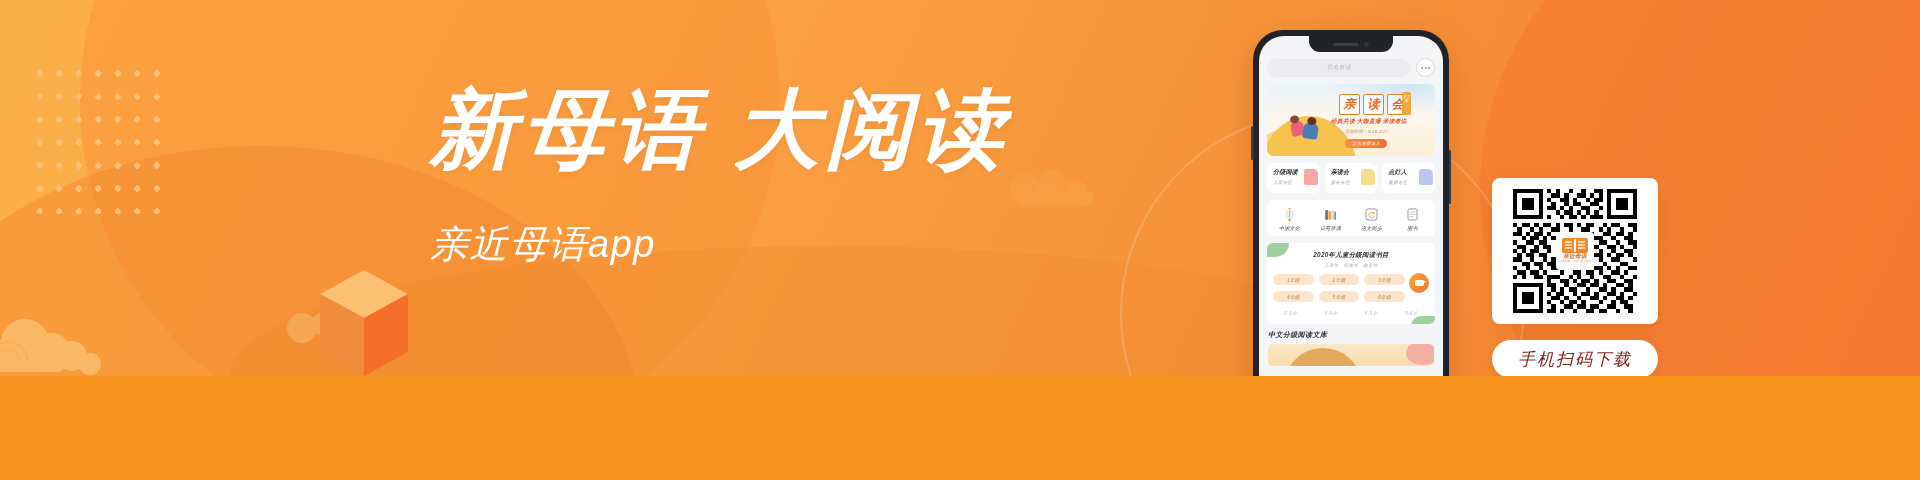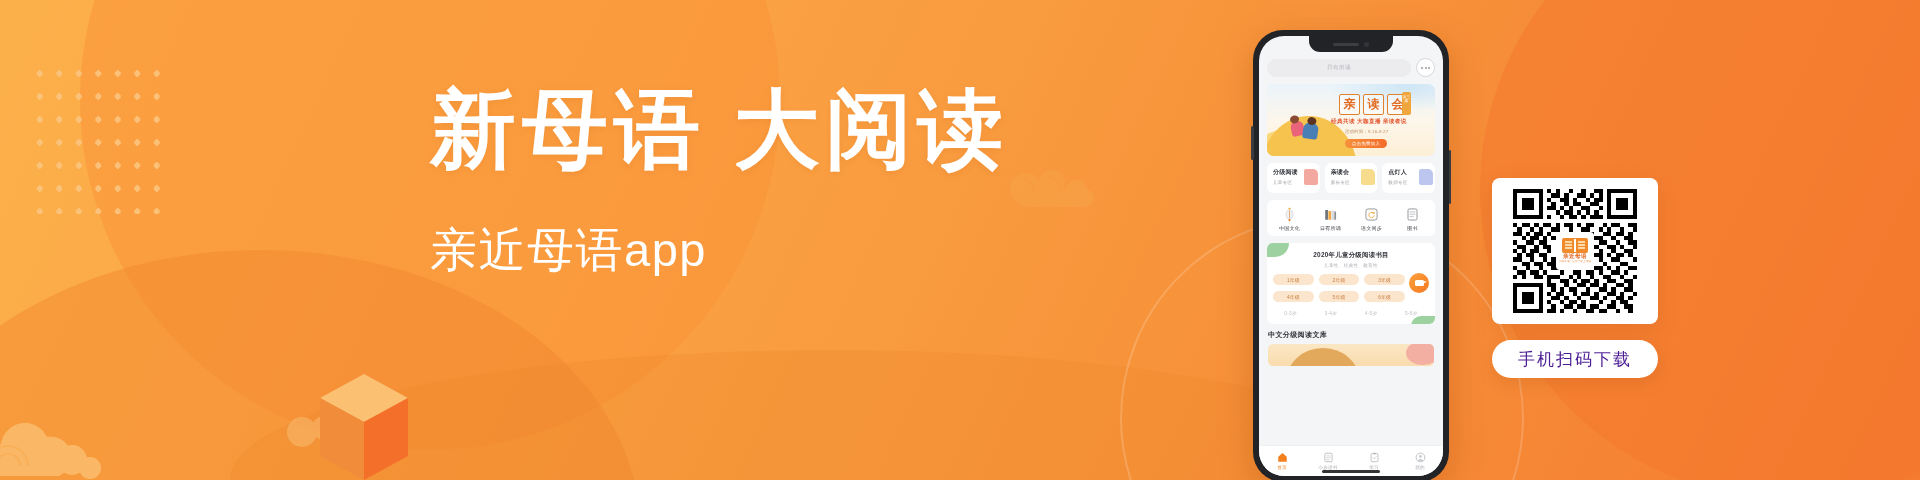--- a/index.html
+++ b/index.html
@@ -2,22 +2,23 @@
 <html><head>
 <meta charset="utf-8">
 <style>
   html,body{margin:0;padding:0;}
   body{
     width:1920px;height:480px;overflow:hidden;
     font-family:"Liberation Sans","DejaVu Sans",sans-serif;
     background:#f7941e;
   }
   .banner{
-    position:relative;width:1920px;height:480px;overflow:hidden;
+    position:relative;width:1920px;height:376px;overflow:hidden;
     background:linear-gradient(115deg,#fcb04a 0%,#fba545 30%,#f7933a 62%,#f47b30 100%);
+    font-style:italic;
   }
 
   
   .deco{position:absolute;pointer-events:none;}
   .blob-tr{
     top:-250px;left:80px;width:700px;height:700px;border-radius:50%;
     background:#f99338;opacity:.55;
   }
   .blob-right{
     top:-120px;right:-180px;width:620px;height:620px;border-radius:50%;
@@ -46,21 +47,21 @@
   }
 
   
   .copy{position:absolute;left:430px;top:86px;width:680px;color:#fff;}
   .headline{
     font-family:"Liberation Serif","DejaVu Serif",serif;
     font-size:86px;font-weight:700;line-height:1.04;letter-spacing:6px;
     white-space:nowrap;text-shadow:0 2px 6px rgba(180,80,10,.12);
   }
   .subhead{
-    margin-top:44px;font-size:47px;font-weight:400;letter-spacing:1.5px;
+    margin-top:44px;font-size:38px;font-weight:400;letter-spacing:1.5px;
     color:#fff;white-space:nowrap;
   }
   .tagline{
     margin-top:28px;font-size:27px;font-weight:400;letter-spacing:1.2px;
     color:#fff;white-space:nowrap;
   }
 
   
   .phone{
     position:absolute;left:1253px;top:30px;width:196px;height:452px;
@@ -230,21 +231,21 @@
   }
   .qr-logo .book:before{content:"";position:absolute;left:12.2px;top:1px;width:1.6px;height:13px;background:#fff;}
   .qr-logo .book:after{content:"";position:absolute;left:3px;top:3px;width:7px;height:1.3px;
     background:#fdd9a8;box-shadow:0 3px 0 #fdd9a8,0 6px 0 #fdd9a8,13px 0 0 #fdd9a8,13px 3px 0 #fdd9a8,13px 6px 0 #fdd9a8;}
   .qr-logo .lg-t{font-size:5.6px;color:#e2651d;font-weight:700;letter-spacing:.4px;line-height:1;}
   .qr-logo .lg-s{font-size:2.6px;color:#e89a5c;letter-spacing:.1px;line-height:1;}
 
   .dlbtn{
     margin-top:16px;width:166px;height:38px;border-radius:19px;background:#fff;
     display:flex;align-items:center;justify-content:center;
-    color:#4c1d95;font-size:17px;letter-spacing:2px;
+    color:#7f1d1d;font-size:17px;letter-spacing:2px;
     box-shadow:0 5px 16px rgba(160,70,10,.18);cursor:pointer;
   }
 </style>
 </head>
 <body>
 
 <div class="banner">
 
   <div class="deco blob-tr"></div>
   <div class="deco blob-right"></div>

